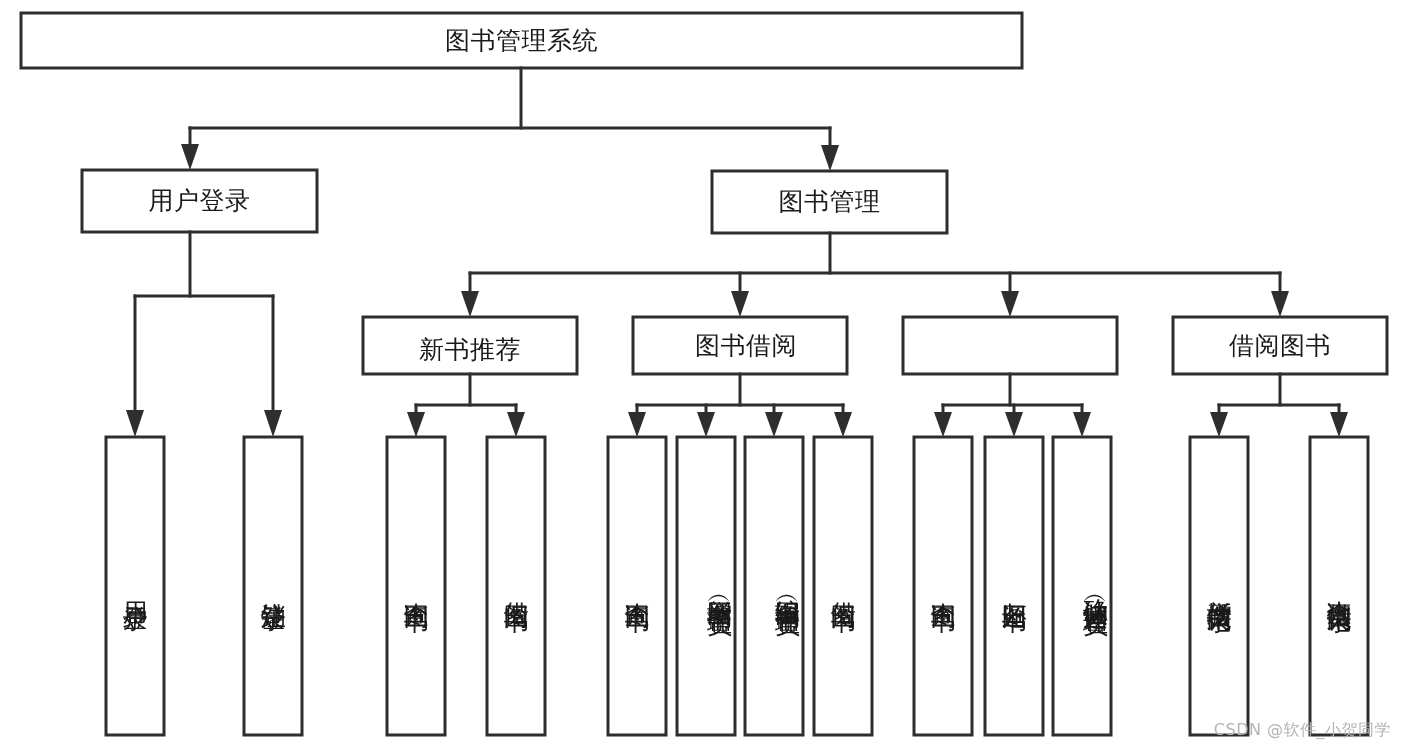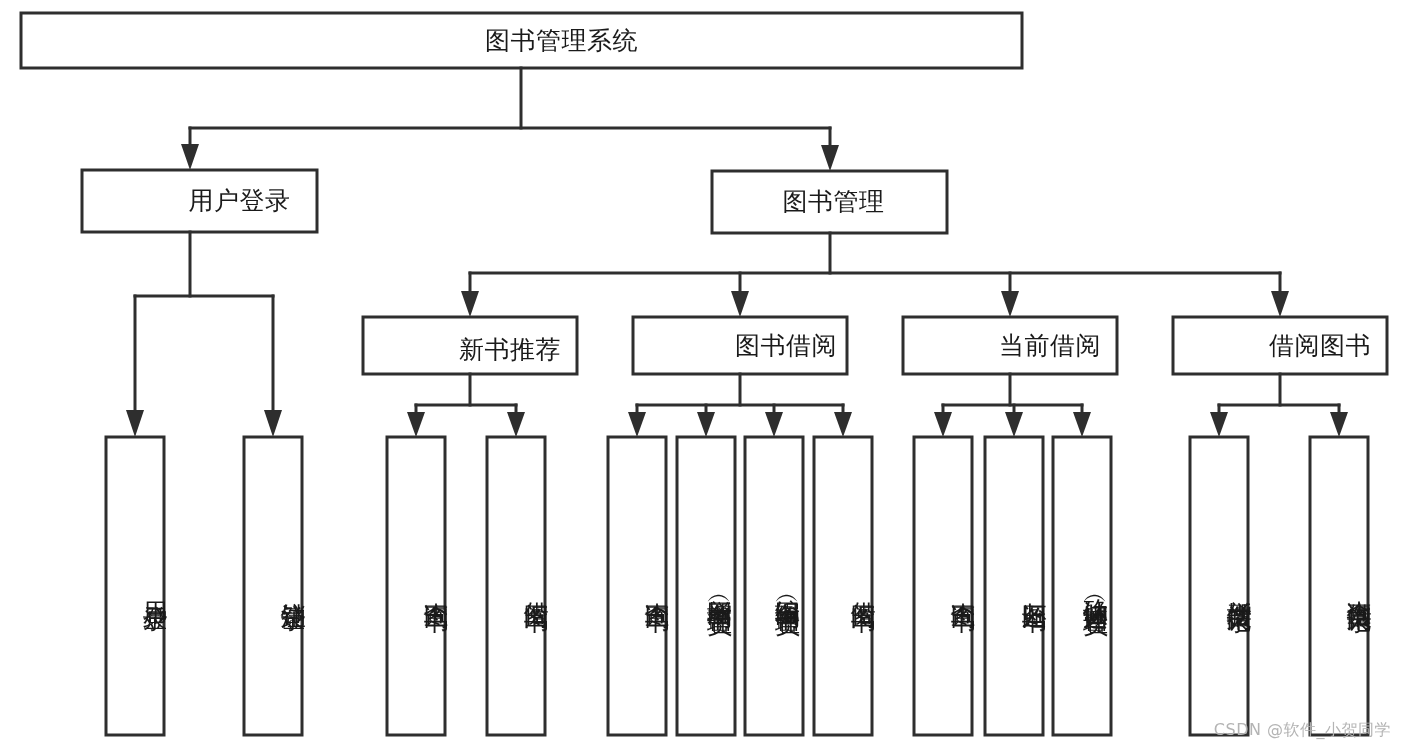--- a/index.html
+++ b/index.html
@@ -43,21 +43,20 @@
   }
   .node-label {
     position: absolute;
     display: flex;
     align-items: center;
     justify-content: center;
     color: #1a1a1a;
     text-align: right;
     pointer-events: none;
     white-space: pre-wrap;
-    padding-left: 40px;
   }
   .node-label.horizontal {
     font-size: 25px;
     line-height: 1.1;
     letter-spacing: 0.5px;
   }
   .node-label.vertical {
     writing-mode: vertical-rl;
     text-orientation: upright;
     font-size: 25px;
@@ -187,25 +186,24 @@
       <path class="connector" d="M1339,405 L1339,414"></path>
       <polygon class="arrow-head" points="1210,412 1228,412 1219,437"></polygon>
       <polygon class="arrow-head" points="1330,412 1348,412 1339,437"></polygon>
     </g>
 
   </svg>
 
   <div class="node-label horizontal" style="left:21px; top:13px; width:1001px; height:55px;">图书管理系统</div>
 
   <div class="node-label horizontal" style="left:82px; top:170px; width:235px; height:62px;">用户登录</div>
-  <div class="node-label horizontal" style="left:676px; top:171px; width:235px; height:62px;">图书管理</div>
+  <div class="node-label horizontal" style="left:712px; top:171px; width:235px; height:62px;">图书管理</div>
 
   <div class="node-label horizontal" style="left:363px; top:317px; width:214px; height:66px;">新书推荐</div>
   <div class="node-label horizontal" style="left:633px; top:317px; width:214px; height:57px;margin-left:6px;">图书借阅</div>
-  <div class="node-label horizontal" style="left:903px; top:317px; width:214px; height:57px;">当前借阅</div>
   <div class="node-label horizontal" style="left:1173px; top:317px; width:214px; height:57px;">借阅图书</div>
 
   <div class="node-label vertical centered" style="left:106px; top:437px; width:58px; height:298px;">用户登录</div>
   <div class="node-label vertical centered" style="left:244px; top:437px; width:58px; height:298px;">注销登录</div>
 
   <div class="node-label vertical centered" style="left:387px; top:437px; width:58px; height:298px;">查询图书</div>
   <div class="node-label vertical centered" style="left:487px; top:437px; width:58px; height:298px;">借阅图书</div>
 
   <div class="node-label vertical centered" style="left:608px; top:437px; width:58px; height:298px;">查询图书</div>
   <div class="node-label vertical" style="left:677px; top:437px; width:58px; height:298px;">新增图书（管理员）</div>

